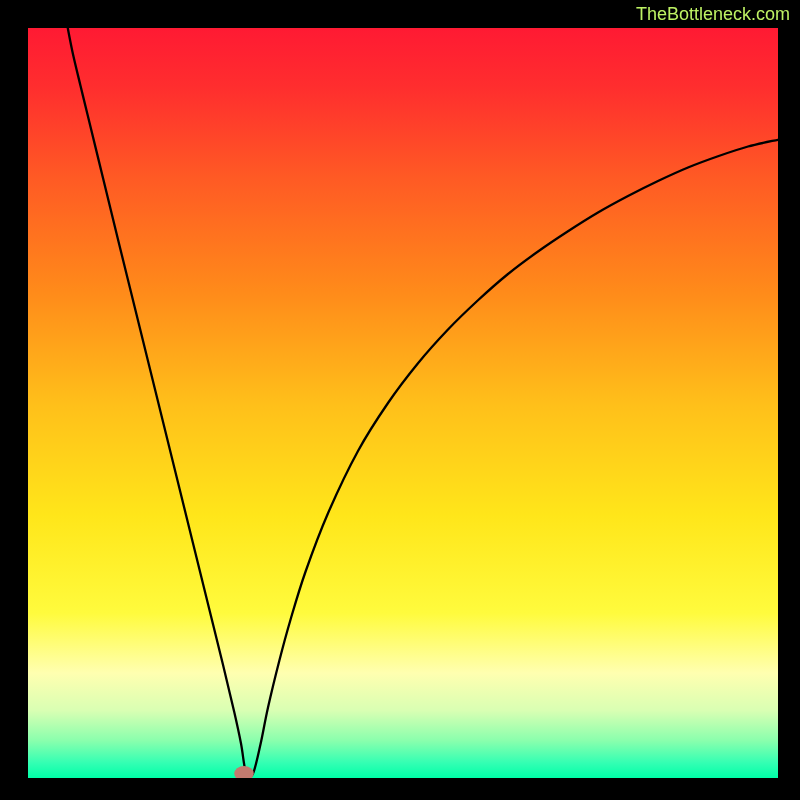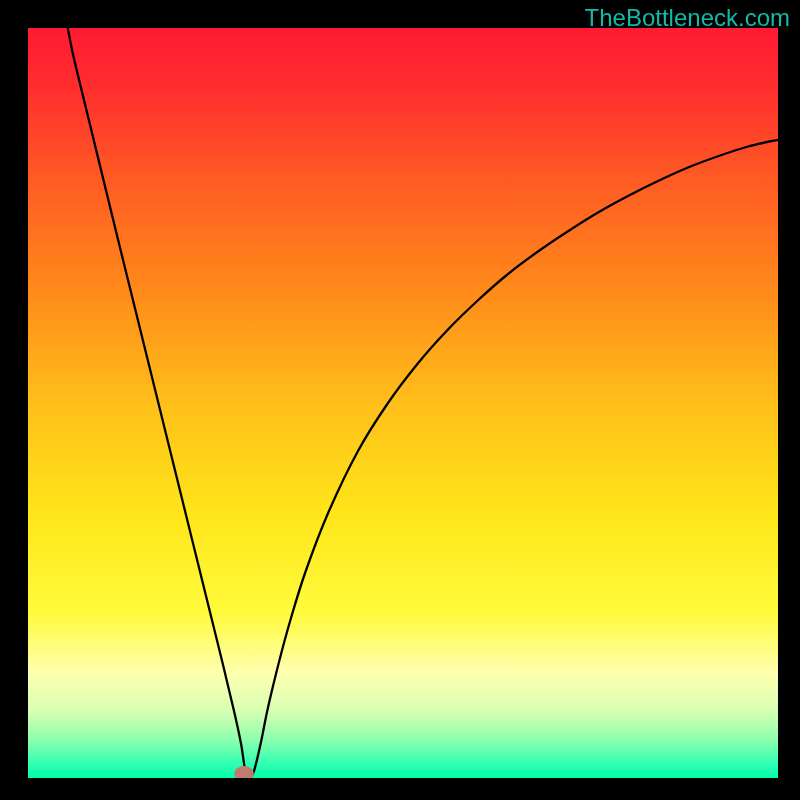--- a/index.html
+++ b/index.html
@@ -7,22 +7,22 @@
     width: 800px;
     height: 800px;
     background: #000;
     position: relative;
     font-family: Arial, Helvetica, sans-serif;
   }
   .watermark {
     position: absolute;
     top: 4px;
     right: 10px;
-    color: #14b8a6;
-    font-size: 24px;
+    color: #bef264;
+    font-size: 18px;
     font-weight: 500;
     z-index: 10;
   }
   .plot-frame {
     position: absolute;
     left: 28px;
     top: 28px;
     width: 750px;
     height: 750px;
     background: #000;

